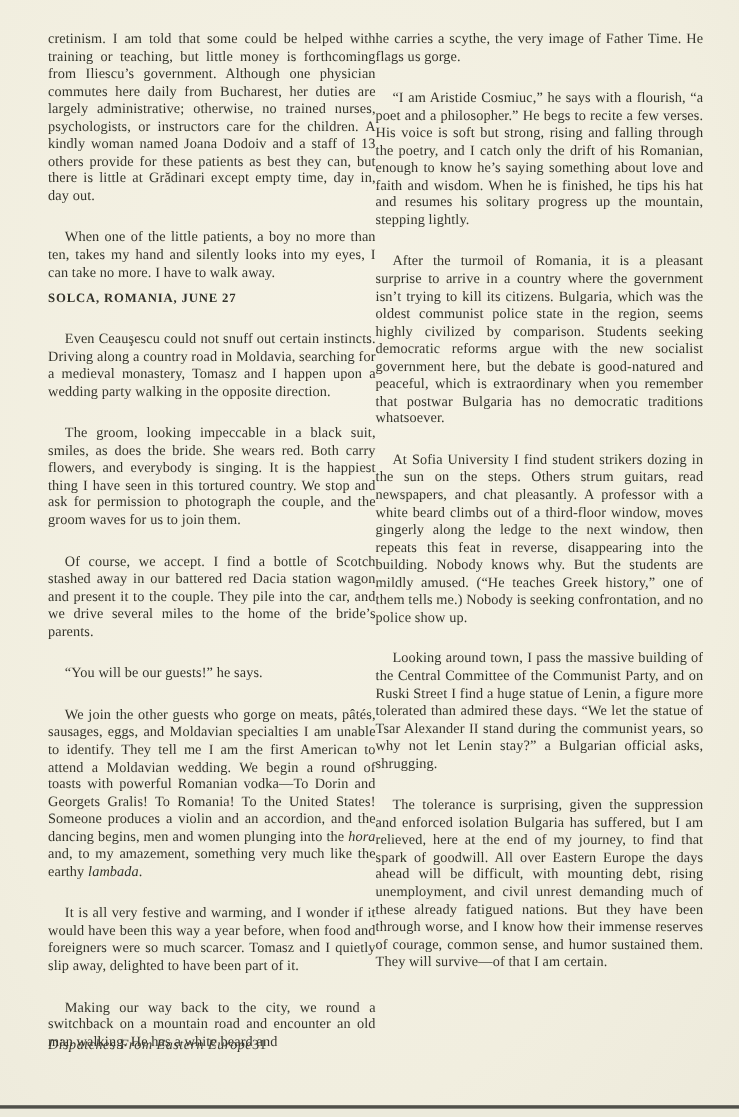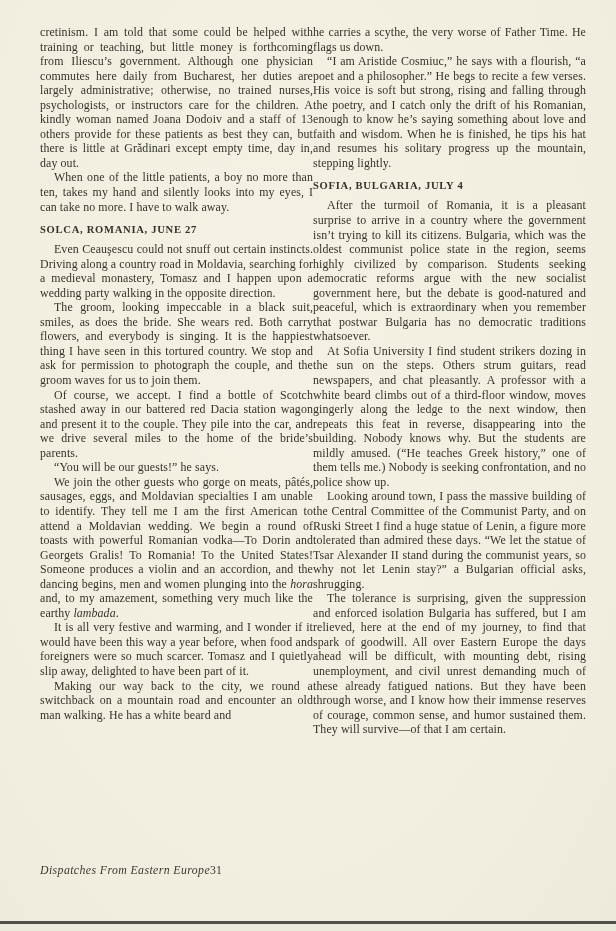--- a/index.html
+++ b/index.html
@@ -32,21 +32,21 @@
     min-width: 0;
   }
   .para {
     margin: 0;
     font-size: 11.9px;
     line-height: 14.55px;
     text-align: justify;
     text-justify: inter-word;
     letter-spacing: 0.1px;
   }
-  .para.indent { text-indent: 14px; }
+  .para.indent { text-indent: 14px; margin-top: 20px; }
   .para em { font-style: italic; font-family: Liberation Serif, serif; }
   .section-heading {
     font-size: 10.6px;
     font-weight: 700;
     letter-spacing: 0.7px;
     margin: 10px 0 7px 0;
     color: #33332a;
   }
   .footer {
     position: absolute;
@@ -95,23 +95,22 @@
         <div class="section-heading">SOLCA, ROMANIA, JUNE 27</div>
         <p class="para indent"><span>Even Ceauşescu could not snuff out certain instincts. Driving along a country road in Moldavia, searching for a medieval monastery, Tomasz and I happen upon a wedding party walking in the opposite direction.</span></p>
         <p class="para indent"><span>The groom, looking impeccable in a black suit, smiles, as does the bride. She wears red. Both carry flowers, and everybody is singing. It is the happiest thing I have seen in this tortured country. We stop and ask for permission to photograph the couple, and the groom waves for us to join them.</span></p>
         <p class="para indent"><span>Of course, we accept. I find a bottle of Scotch stashed away in our battered red Dacia station wagon and present it to the couple. They pile into the car, and we drive several miles to the home of the bride’s parents.</span></p>
         <p class="para indent"><span>“You will be our guests!” he says.</span></p>
         <p class="para indent"><span>We join the other guests who gorge on meats, pâtés, sausages, eggs, and Moldavian specialties I am unable to identify. They tell me I am the first American to attend a Moldavian wedding. We begin a round of toasts with powerful Romanian vodka—To Dorin and Georgets Gralis! To Romania! To the United States! Someone produces a violin and an accordion, and the dancing begins, men and women plunging into the </span><em>hora</em><span> and, to my amazement, something very much like the earthy </span><em>lambada</em><span>.</span></p>
         <p class="para indent"><span>It is all very festive and warming, and I wonder if it would have been this way a year before, when food and foreigners were so much scarcer. Tomasz and I quietly slip away, delighted to have been part of it.</span></p>
         <p class="para indent"><span>Making our way back to the city, we round a switchback on a mountain road and encounter an old man walking. He has a white beard and</span></p>
       </div>
     <div class="column">
-        <p class="para"><span>he carries a scythe, the very worse of Father Time. He flags us down.</span></p>
+        <p class="para"><span>he carries a scythe, the very image of Father Time. He flags us gorge.</span></p>
         <p class="para indent"><span>“I am Aristide Cosmiuc,” he says with a flourish, “a poet and a philosopher.” He begs to recite a few verses. His voice is soft but strong, rising and falling through the poetry, and I catch only the drift of his Romanian, enough to know he’s saying something about love and faith and wisdom. When he is finished, he tips his hat and resumes his solitary progress up the mountain, stepping lightly.</span></p>
-        <div class="section-heading">SOFIA, BULGARIA, JULY 4</div>
         <p class="para indent"><span>After the turmoil of Romania, it is a pleasant surprise to arrive in a country where the government isn’t trying to kill its citizens. Bulgaria, which was the oldest communist police state in the region, seems highly civilized by comparison. Students seeking democratic reforms argue with the new socialist government here, but the debate is good-natured and peaceful, which is extraordinary when you remember that postwar Bulgaria has no democratic traditions whatsoever.</span></p>
         <p class="para indent"><span>At Sofia University I find student strikers dozing in the sun on the steps. Others strum guitars, read newspapers, and chat pleasantly. A professor with a white beard climbs out of a third-floor window, moves gingerly along the ledge to the next window, then repeats this feat in reverse, disappearing into the building. Nobody knows why. But the students are mildly amused. (“He teaches Greek history,” one of them tells me.) Nobody is seeking confrontation, and no police show up.</span></p>
         <p class="para indent"><span>Looking around town, I pass the massive building of the Central Committee of the Communist Party, and on Ruski Street I find a huge statue of Lenin, a figure more tolerated than admired these days. “We let the statue of Tsar Alexander II stand during the communist years, so why not let Lenin stay?” a Bulgarian official asks, shrugging.</span></p>
         <p class="para indent"><span>The tolerance is surprising, given the suppression and enforced isolation Bulgaria has suffered, but I am relieved, here at the end of my journey, to find that spark of goodwill. All over Eastern Europe the days ahead will be difficult, with mounting debt, rising unemployment, and civil unrest demanding much of these already fatigued nations. But they have been through worse, and I know how their immense reserves of courage, common sense, and humor sustained them. They will survive—of that I am certain.</span></p>
       </div>
   </div>
 
   <div class="footer">
     <span class="running-title">Dispatches From Eastern Europe</span>
     <span class="page-number">31</span>

